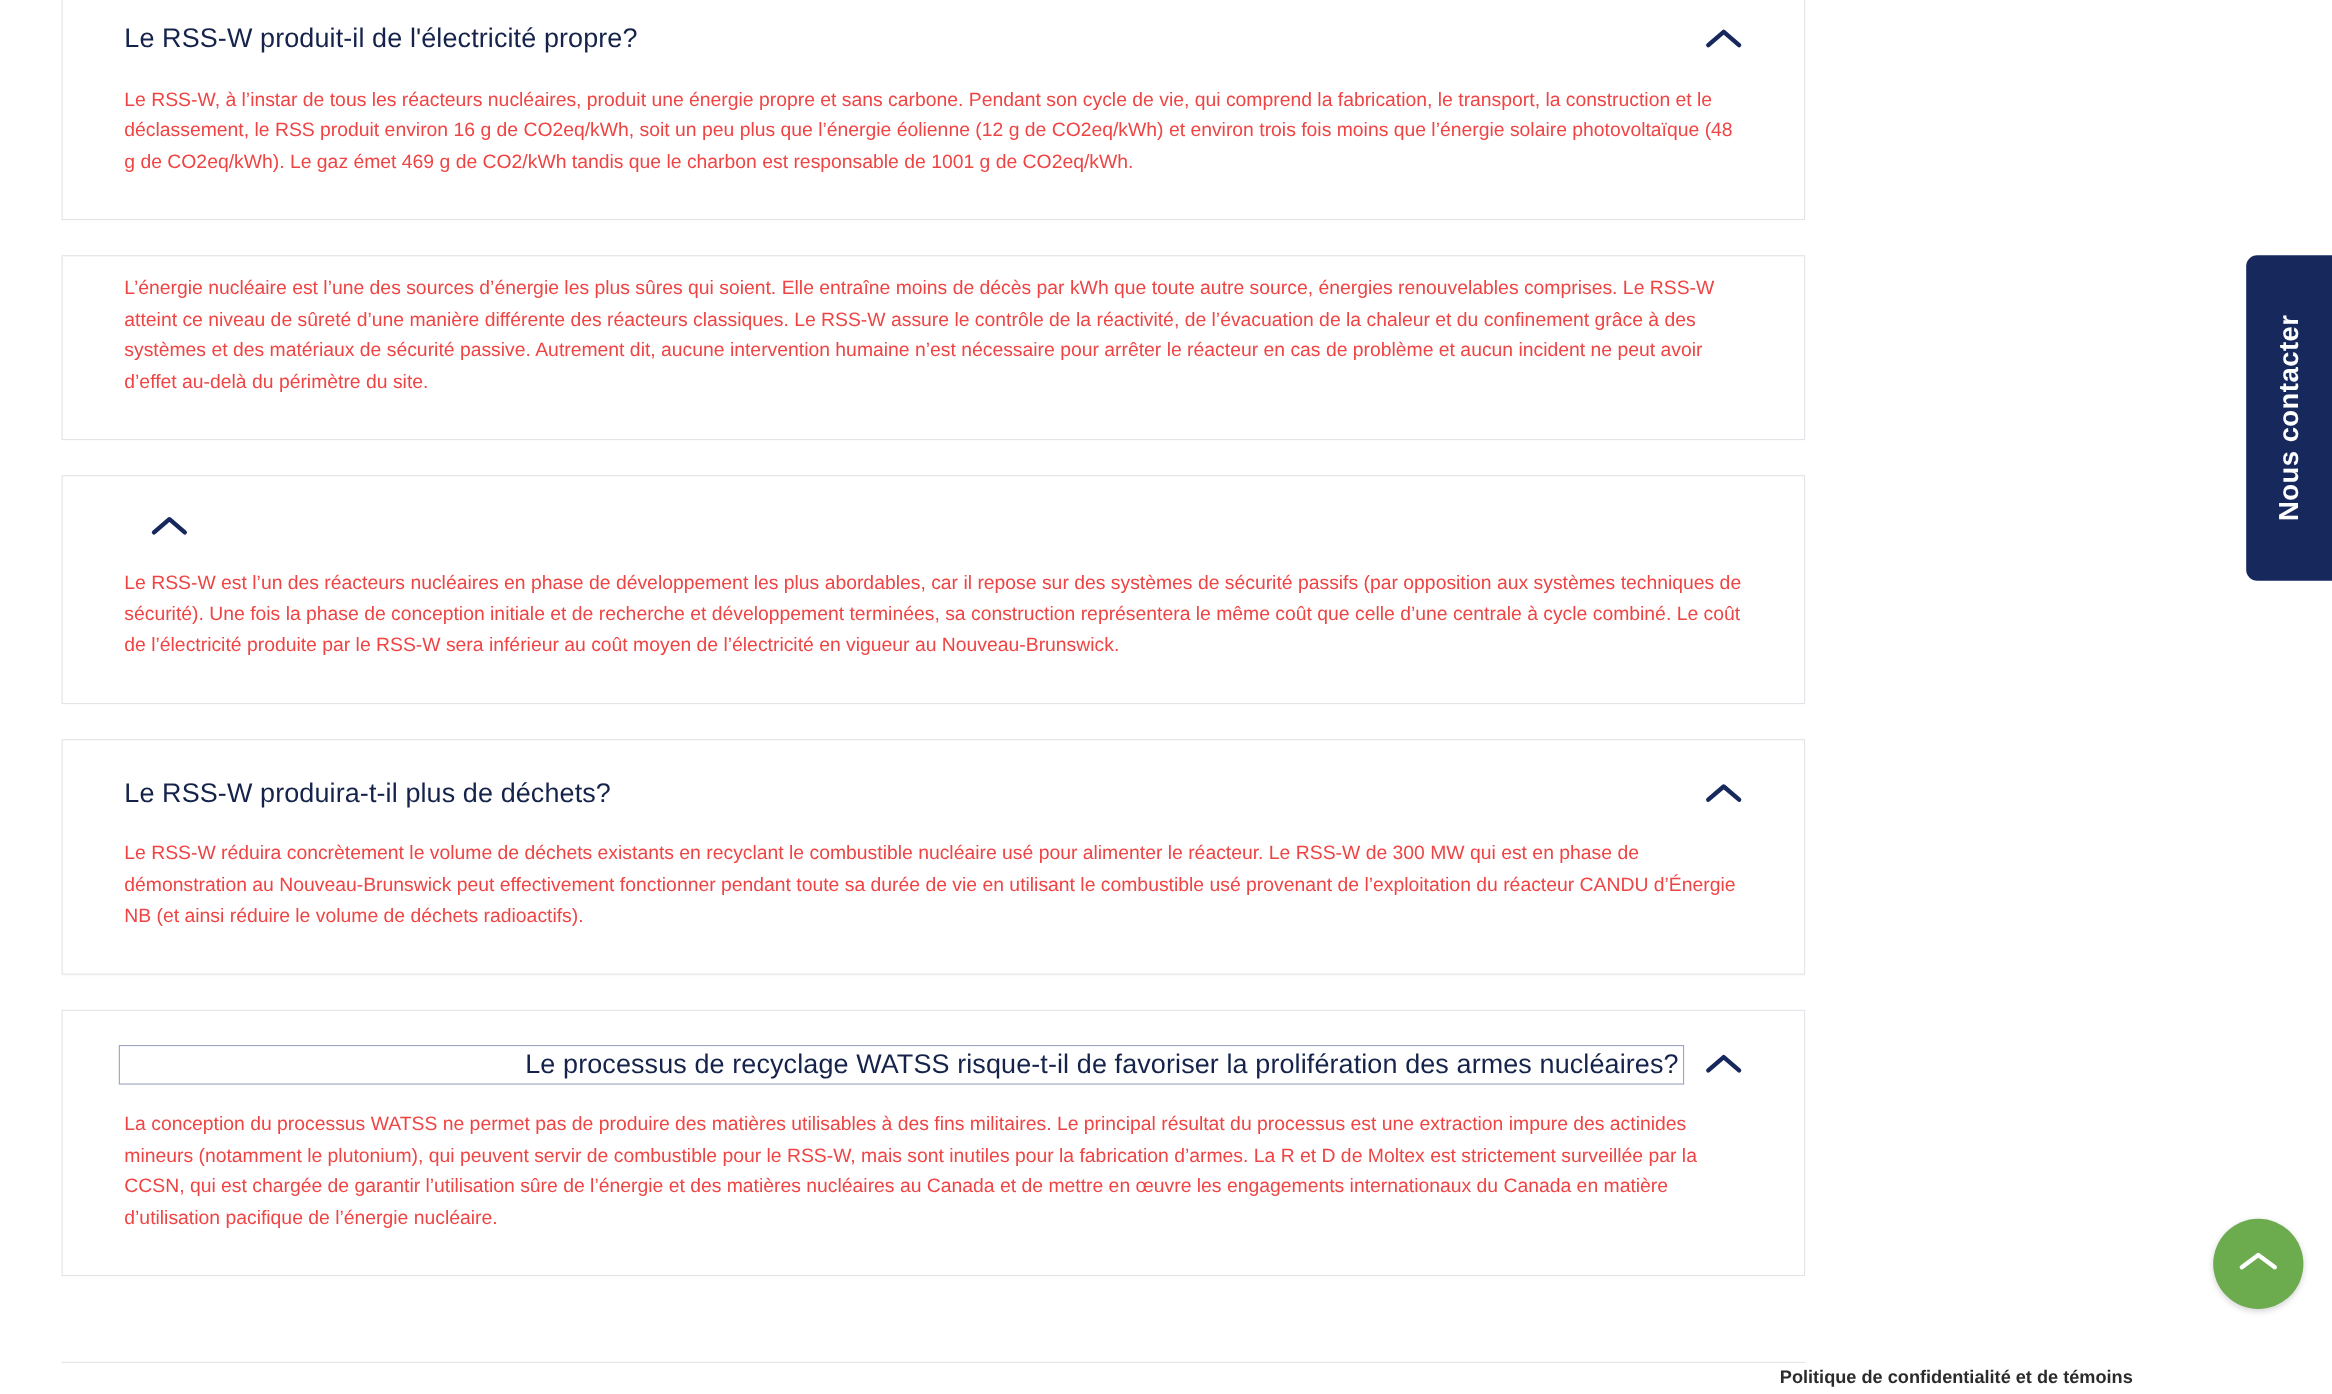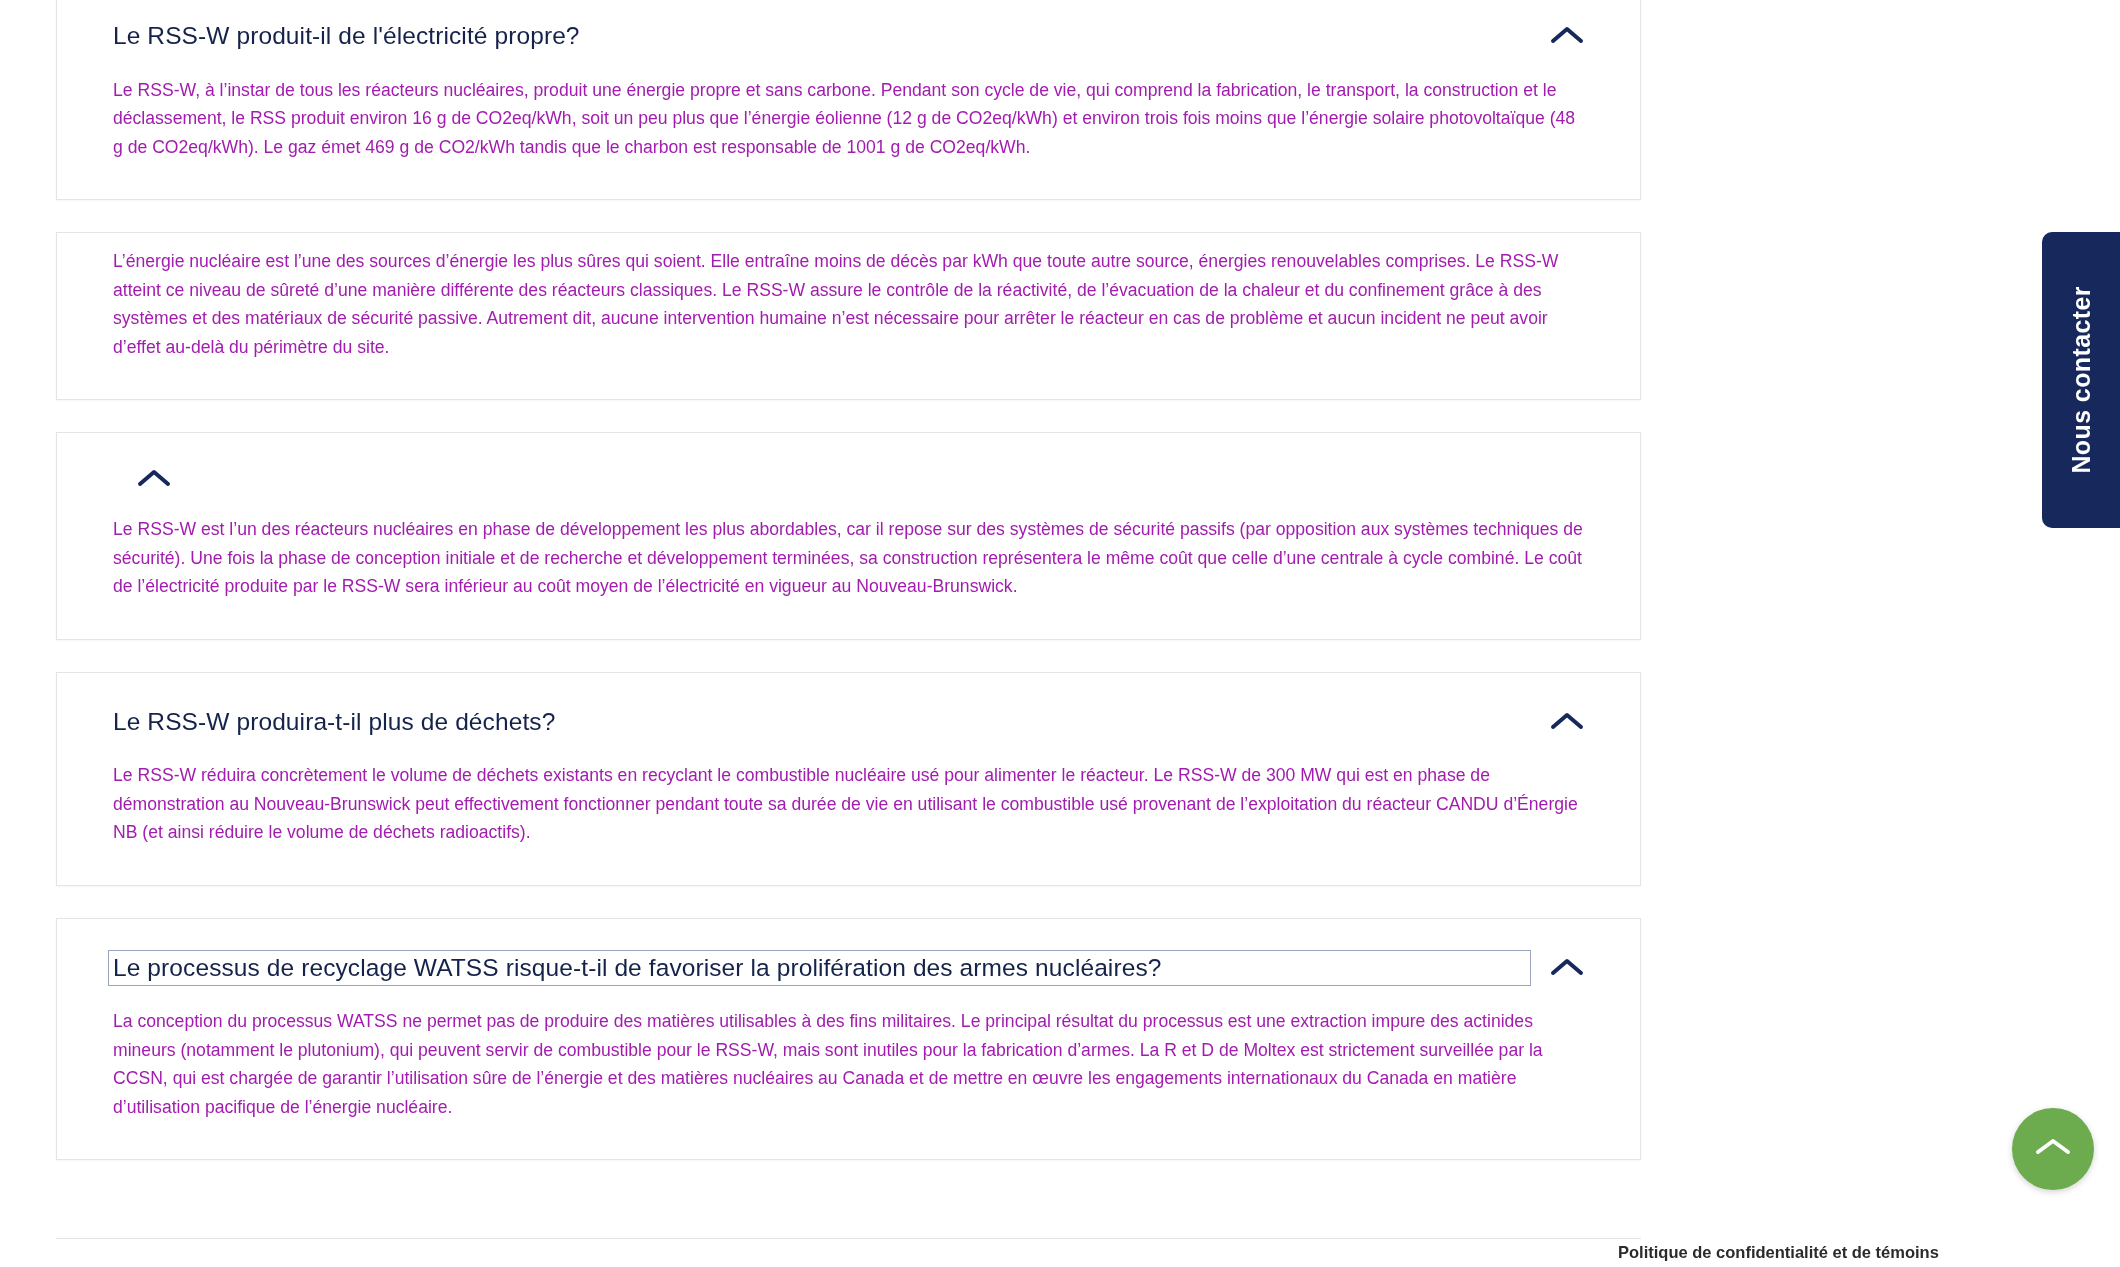--- a/index.html
+++ b/index.html
@@ -51,20 +51,21 @@
     cursor: pointer;
   }
 
   .faq-q {
     font-size: 24.5px;
     font-weight: 400;
     color: #15234b;
     letter-spacing: 0.1px;
     line-height: 1.25;
     font-family: "Liberation Sans", sans-serif;
+    text-align: right;
   }
 
   .faq-q.focused {
     outline: 1px solid #9aa4bf;
     padding: 2px 4px;
     margin: -2px -4px;
     width: 100%;
   }
 
   .chev {
@@ -73,21 +74,21 @@
     flex: 0 0 auto;
     margin-left: 24px;
     position: relative;
   }
   .chev svg { display: block; }
 
   .faq-body {
     padding: 14px 56px 38px 56px;
     font-size: 17.6px;
     line-height: 1.62;
-    color: #a21caf;
+    color: #ef4444;
     max-width: 1480px;
   }
 
   
   #contact-tab {
     position: absolute;
     right: 0;
     top: 232px;
     width: 78px;
     height: 296px;

